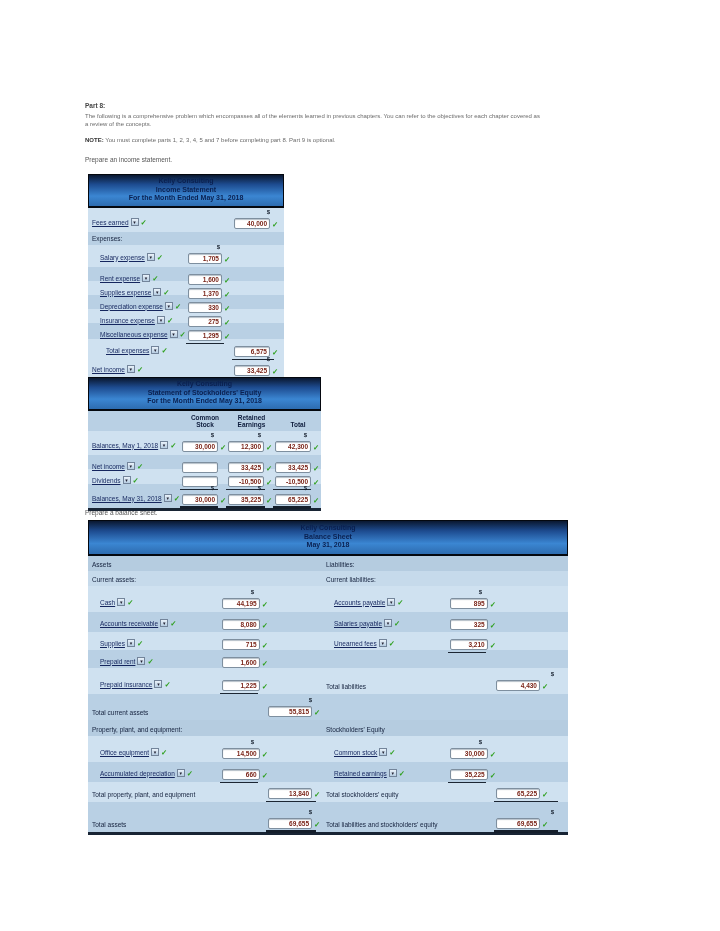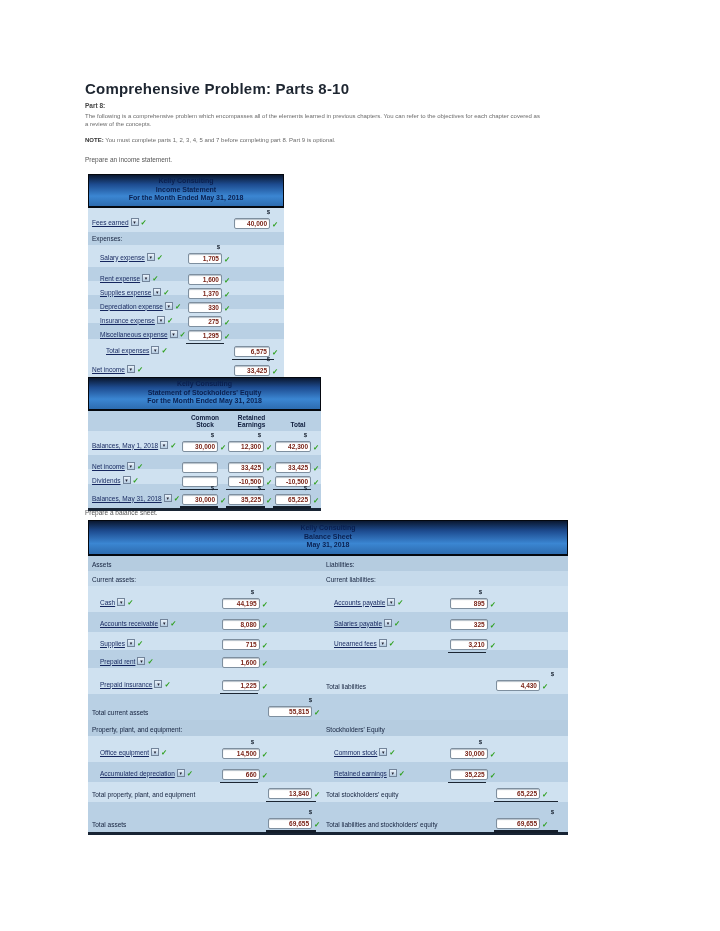--- a/index.html
+++ b/index.html
@@ -53,21 +53,20 @@
   .u1::after{content:"";position:absolute;left:-2px;right:10px;bottom:0;border-bottom:1px solid #1c2633;}
   .u2::after{content:"";position:absolute;left:-2px;right:10px;bottom:-1px;border-bottom:3px solid #141e2b;}
   .colhead{font-size:6.5px;font-weight:bold;color:#0e1c3c;text-align:center;line-height:7.5px;
      padding-bottom:2px;align-self:end;}
 </style>
 </head>
 <body>
 
 <div class="page">
 
-  <div class="pg-title">Comprehensive Problem: Parts 8-10</div>
   <div class="part">Part 8:</div>
   <div class="intro">
     <span>The following is a comprehensive problem which encompasses all of the elements learned in previous chapters. You can refer to the objectives for each chapter covered as</span><br>
     <span>a review of the concepts.</span>
   </div>
   <div class="note">
     <b>NOTE:</b>
     <span>You must complete parts 1, 2, 3, 4, 5 and 7 before completing part 8. Part 9 is optional.</span>
   </div>
   <div class="instr1">Prepare an income statement.</div>

